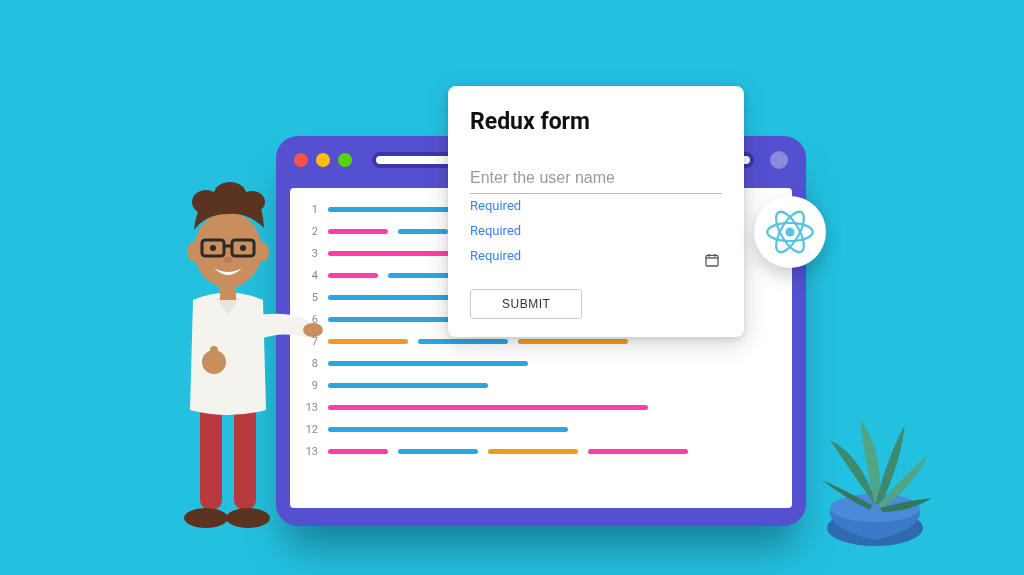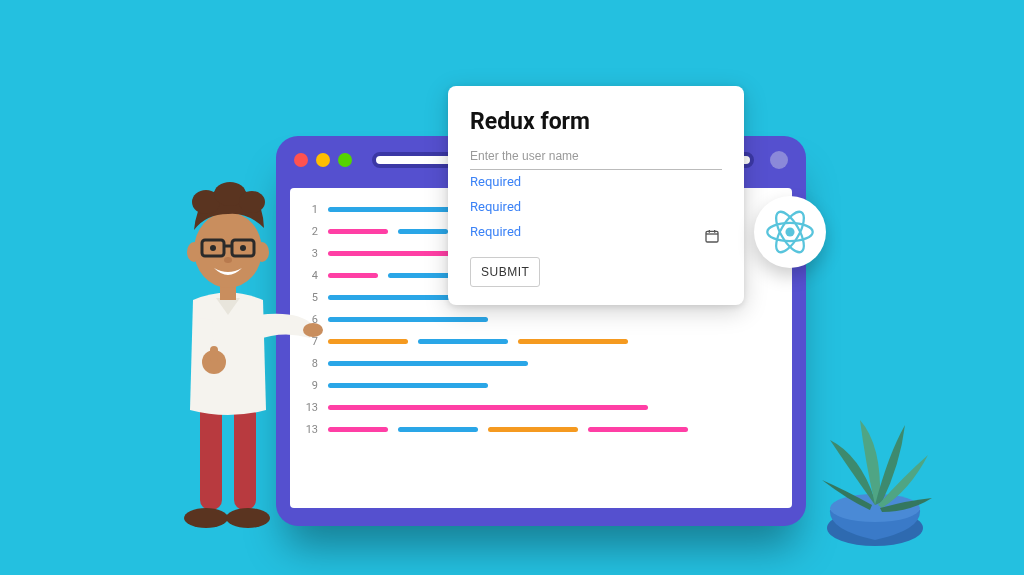--- a/index.html
+++ b/index.html
@@ -72,51 +72,51 @@
     width: 296px;
     background: #fff;
     border-radius: 8px;
     padding: 22px 22px 18px 22px;
     box-shadow: 0 6px 24px rgba(0,0,0,0.18), 0 2px 6px rgba(0,0,0,0.1);
   }
   .form-title {
     font-size: 23px;
     font-weight: 700;
     color: #111;
-    margin-bottom: 8px;
+    margin-bottom: 28px;
   }
   .field {
     margin-bottom: 10px;
     position: relative;
   }
   .field input {
     width: 100%;
     border: none;
     border-bottom: 1px solid #bbb;
     padding: 6px 0;
-    font-size: 12px;
+    font-size: 16px;
     color: #0f172a;
     background: transparent;
     outline: none;
   }
   .field input::placeholder { color: #9a9a9a; }
   .err {
     color: #3b82f6;
     font-size: 13px;
     margin-top: 4px;
   }
   .calendar-icon {
     position: absolute;
     right: 2px;
     top: 4px;
     color: #555;
   }
   .submit-btn {
-    margin-top: 8px;
-    padding: 7px 10px;
+    margin-top: 16px;
+    padding: 7px 31px;
     font-size: 12px;
     letter-spacing: 0.5px;
     background: #fff;
     border: 1px solid #ccc;
     border-radius: 3px;
     cursor: pointer;
     color: #333;
   }
 
   
@@ -221,20 +221,26 @@
       <div class="code-line">
         <div class="ln">9</div>
         <div class="segs">
           <div class="seg" style="width: 160px; background: rgb(42, 166, 231);"></div>
         </div>
       </div>
       <div class="code-line">
         <div class="ln">13</div>
         <div class="segs">
           <div class="seg" style="width: 320px; background: rgb(255, 63, 165);"></div>
+        </div>
+      </div>
+      <div class="code-line">
+        <div class="ln">12</div>
+        <div class="segs">
+          <div class="seg" style="width: 240px; background: rgb(42, 166, 231);"></div>
         </div>
       </div>
       <div class="code-line">
         <div class="ln">13</div>
         <div class="segs">
           <div class="seg" style="width: 60px; background: rgb(255, 63, 165);"></div>
           <div class="seg" style="width: 80px; background: rgb(42, 166, 231);"></div>
           <div class="seg" style="width: 90px; background: rgb(245, 154, 32);"></div>
           <div class="seg" style="width: 100px; background: rgb(255, 63, 165);"></div>
         </div>

